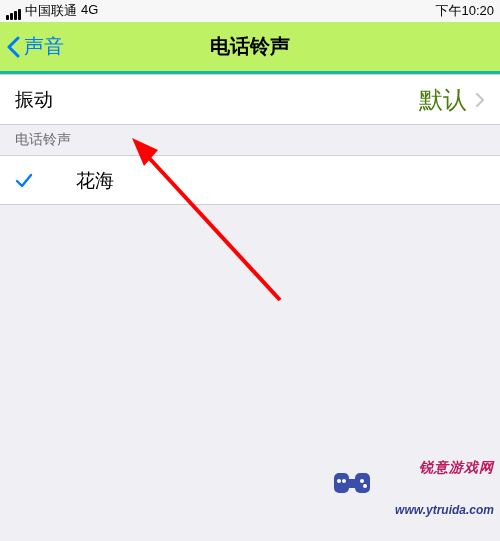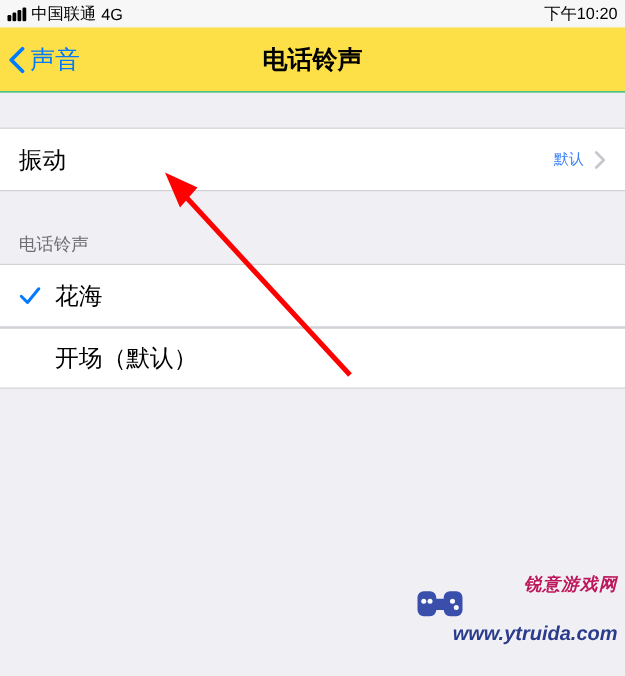--- a/index.html
+++ b/index.html
@@ -16,98 +16,98 @@
     .status-bar {
       height: 22px;
       background: #f7f7f8;
       display: flex;
       align-items: center;
       justify-content: space-between;
       padding: 0 6px;
       font-size: 13px;
       font-weight: 500;
     }
-    .status-left, .status-right { display: flex; align-items: center; gap: 4px; }
+    .status-left, .status-right { display: flex; gap: 4px; }
     .signal { display: flex; align-items: flex-end; gap: 1px; }
     .signal span { width: 3px; background: #000; display: inline-block; border-radius: 1px; }
     .signal span:nth-child(1){height:5px}
     .signal span:nth-child(2){height:7px}
     .signal span:nth-child(3){height:9px}
     .signal span:nth-child(4){height:11px}
     .battery {
       width: 26px; height: 12px; border: 1px solid #000; border-radius: 2px;
       position: relative;
     }
     .battery::after {
       content: ""; position: absolute; right: -3px; top: 3px; width: 2px; height: 4px; background: #000; border-radius: 0 1px 1px 0;
     }
     .battery-fill { position: absolute; left: 1px; top: 1px; bottom: 1px; width: 96%; background: #4cd964; border-radius: 1px; }
     .lock-icon, .alarm-icon { width: 12px; height: 12px; }
     
     .nav-bar {
       height: 52px;
-      background: #fde047;
-      border-bottom: 1px solid #14b8a6;
+      background: #bef264;
+      border-bottom: 3px solid #14b8a6;
       display: flex;
       align-items: center;
       position: relative;
     }
     .back-btn {
       display: flex; align-items: center; color: #007aff;
       font-size: 20px; padding-left: 6px;
     }
     .back-chevron { margin-right: 4px; }
     .nav-title {
       position: absolute; left: 0; right: 0; text-align: center;
       font-size: 20px; font-weight: 600; color: #000;
       pointer-events: none;
     }
     
-    .group { margin-top: 28px; }
+    .group { }
     .group:first-of-type { margin-top: 30px; }
     .group-header {
       font-size: 14px; color: #6d6d72; padding: 6px 15px;
     }
     .cell {
       min-height: 50px;
       background: #fff;
       display: flex;
       align-items: center;
       padding: 0 15px;
       font-size: 19px;
       border-top: 1px solid #d1d1d6;
       position: relative;
     }
     .cell:last-child::after {
       content: ""; position: absolute; left: 0; right: 0; bottom: 0; height: 1px; background: #d1d1d6;
     }
     .cell .label { flex: 1; }
-    .cell .value { color: #3b82f6; font-size: 12px; margin-right: 8px; }
+    .cell .value { color: #4d7c0f; font-size: 24px; margin-right: 8px; }
     .chevron-right { color: #c7c7cc; }
-    .list .cell { padding-left: 44px; }
+    .list .cell { padding-left: 76px; }
     .list .cell.separator-thick { border-top: 2px solid #d1d1d6; }
     .check {
       position: absolute; left: 15px; color: #007aff;
     }
     
     .annotation-arrow {
       position: absolute;
       pointer-events: none;
       left: 120px;
       top: 120px;
     }
     
     .wm-top, .wm-bottom {
       position: absolute; right: 6px; font-weight: 700; font-style: italic;
       text-shadow: 0 0 4px rgba(255,255,255,.6);
       pointer-events: none;
       font-family: "Arial Black", sans-serif;
     }
     .wm-top { bottom: 64px; font-size: 14px; color: #be185d; letter-spacing: 1px; }
-    .wm-bottom { bottom: 24px; font-size: 16px; color: #2b3c8d; }
+    .wm-bottom { bottom: 24px; font-size: 12px; color: #2b3c8d; }
     .wm-logo {
       position: absolute; right: 128px; bottom: 40px; pointer-events: none;
     }
   </style>
 </head>
 <body>
 
 <div class="status-bar">
   <div class="status-left">
     <span class="signal">
@@ -145,23 +145,20 @@
 
 <div class="group">
   <div class="group-header">电话铃声</div>
   <div class="list">
     <div class="cell">
       <svg class="check" width="18" height="18" viewBox="0 0 18 18">
         <path d="M2 9 L7 14 L16 3" fill="none" stroke="#007aff" stroke-width="2.4" stroke-linecap="round" stroke-linejoin="round"></path>
       </svg>
       <span class="label">花海</span>
     </div>
-    <div class="cell separator-thick">
-      <span class="label">开场（默认）</span>
-    </div>
   </div>
 </div>
 
 <svg class="annotation-arrow" width="170" height="190" viewBox="0 0 170 190">
   <path d="M160 180 L20 28" stroke="#f00" stroke-width="4" fill="none"></path>
   <path d="M12 18 L38 30 L24 46 Z" fill="#f00"></path>
 </svg>
 
 <svg class="wm-logo" width="40" height="34" viewBox="0 0 40 34">
   <rect x="2" y="6" width="15" height="20" rx="5" fill="#3a4fac"></rect>

